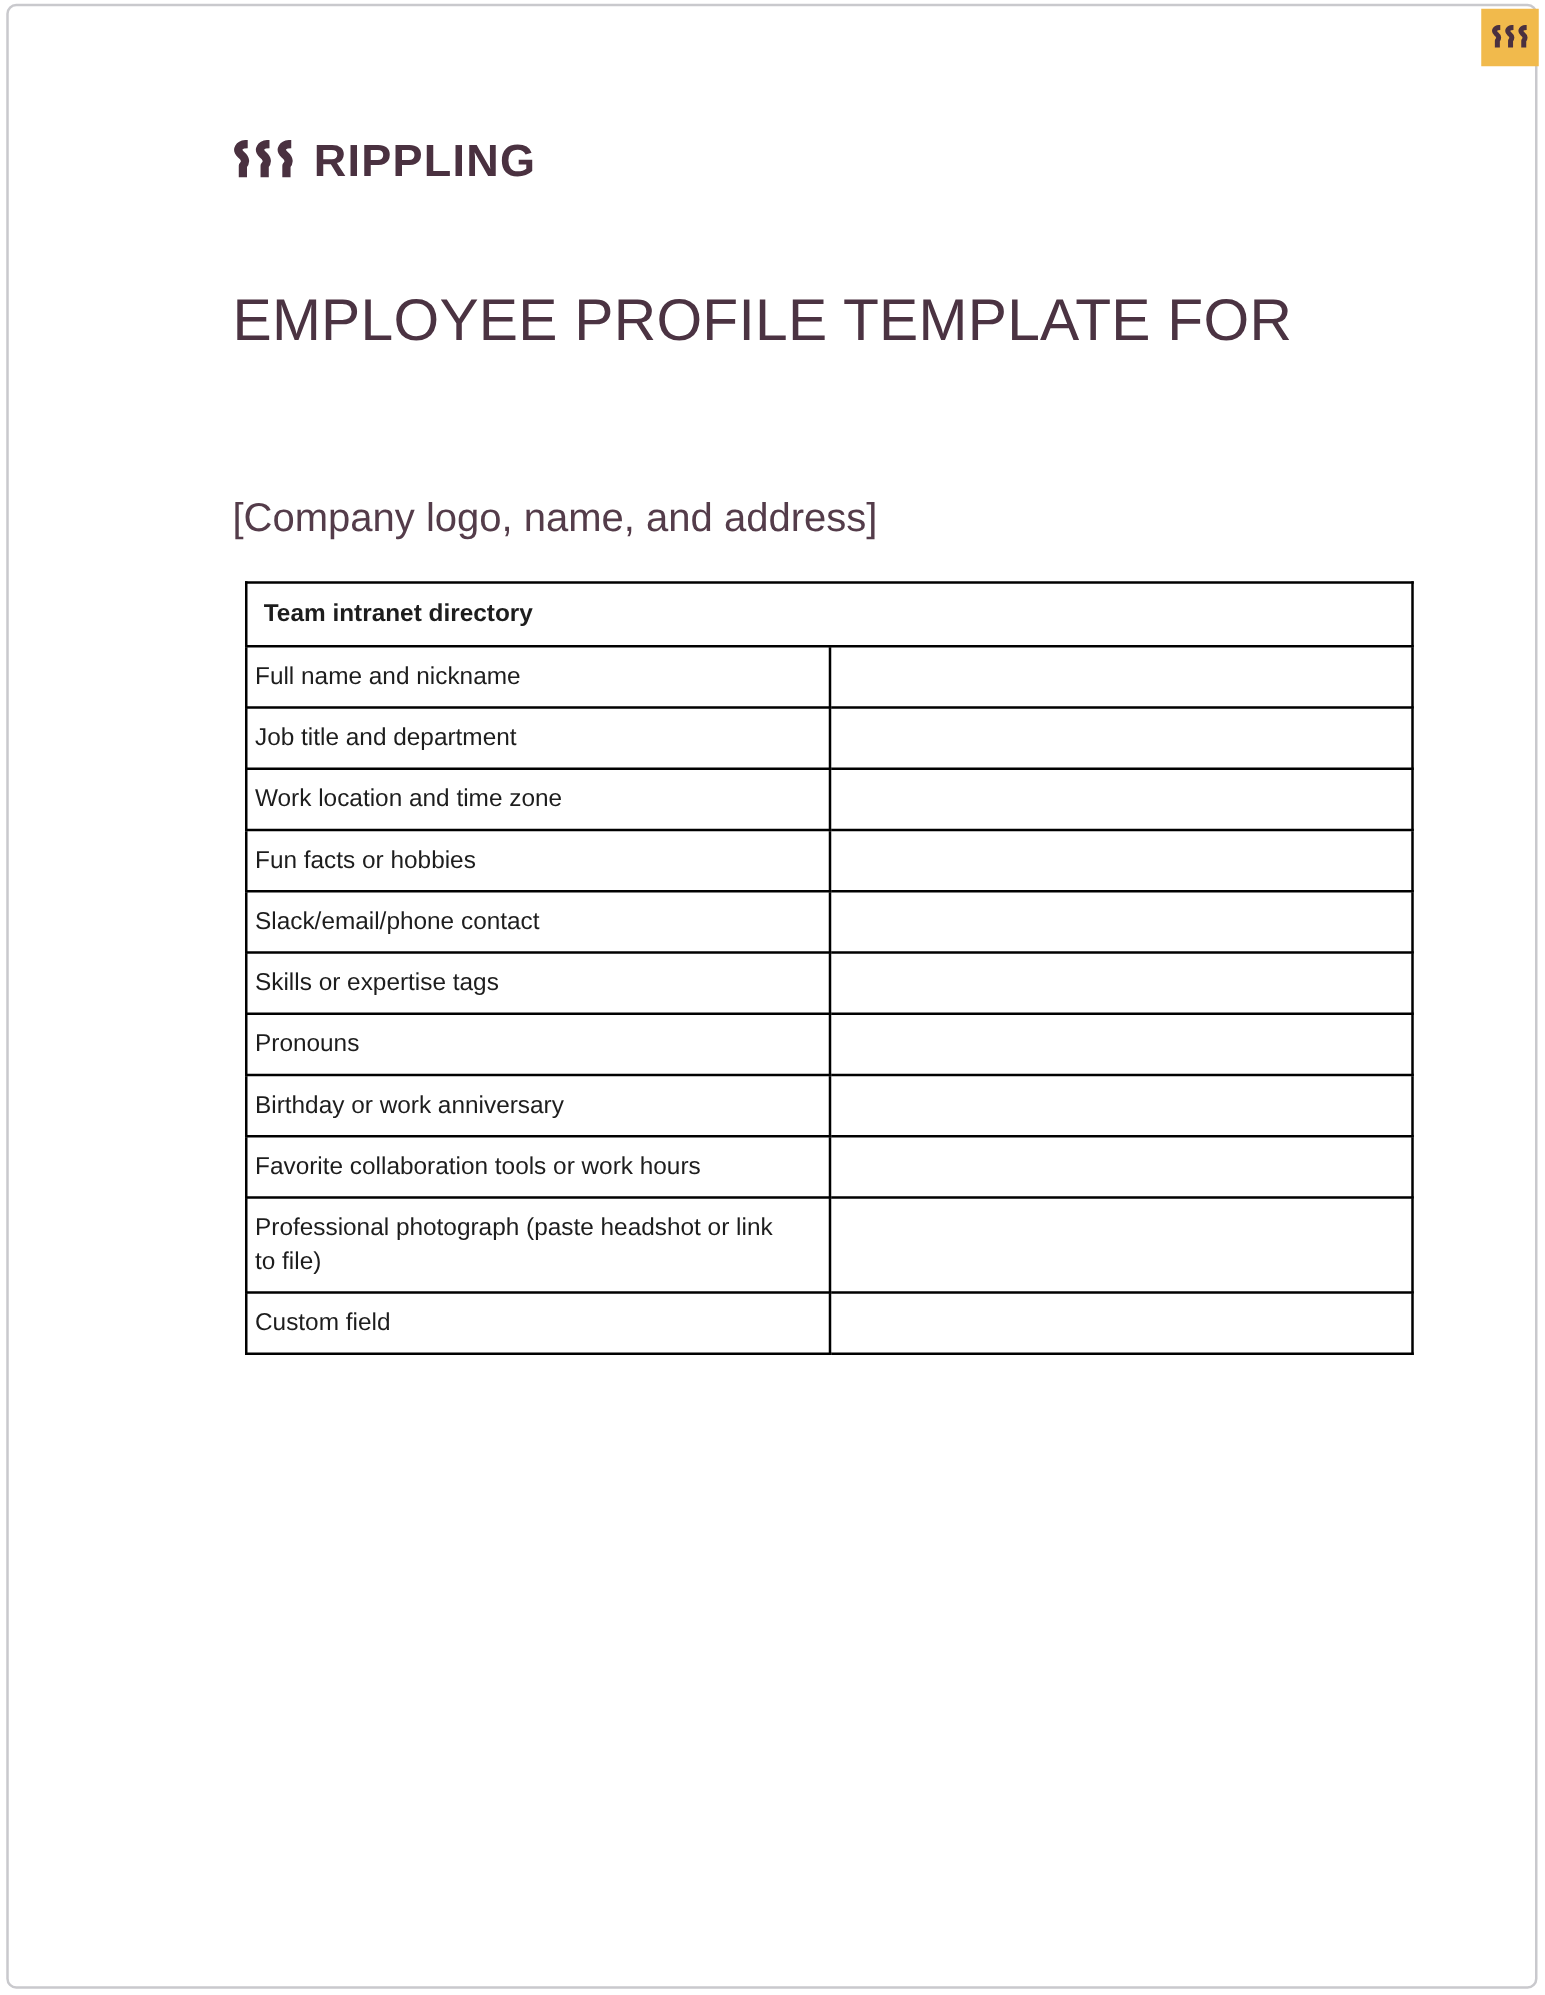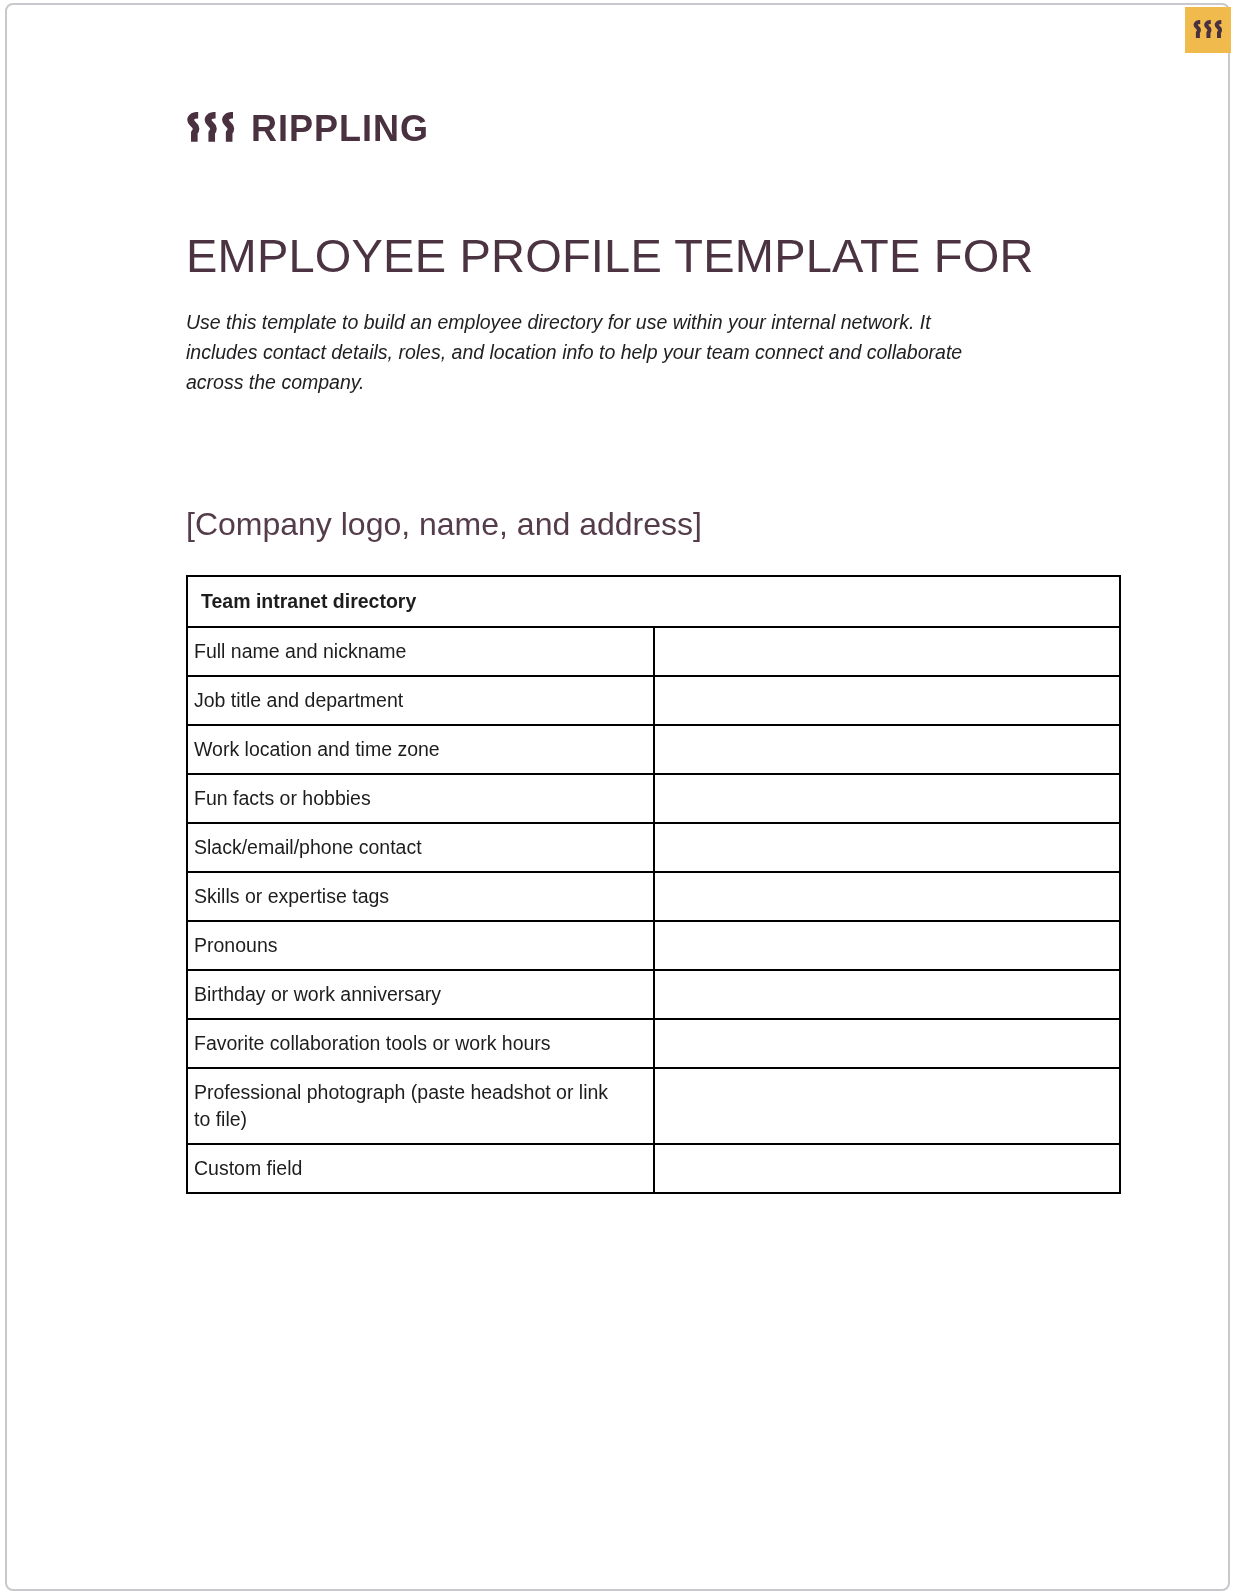--- a/index.html
+++ b/index.html
@@ -63,20 +63,21 @@
     font-size: 32px;
     font-weight: 400;
     line-height: 46px;
     color: #543C4A;
   }
   table.directory {
     margin-top: 28px;
     border-collapse: collapse;
     width: 935px;
     table-layout: fixed;
+    margin-left: 10px;
   }
   table.directory td {
     border: 2px solid #000000;
     font-size: 19.5px;
     line-height: 27px;
     vertical-align: middle;
     color: #1d1d1d;
   }
   td.table-title {
     font-weight: bold;
@@ -118,25 +119,20 @@
         <use href="#ripple-glyph" x="19"></use>
         <use href="#ripple-glyph" x="38"></use>
       </svg>
       <span class="wordmark">RIPPLING</span>
     </div>
 
     <h1>
       <div>EMPLOYEE PROFILE TEMPLATE FOR</div>
     </h1>
 
-    <div class="desc">
-      <div>Use this template to build an employee directory for use within your internal network. It</div>
-      <div>includes contact details, roles, and location info to help your team connect and collaborate</div>
-      <div>across the company.</div>
-    </div>
 
     <h2>[Company logo, name, and address]</h2>
 
     <table class="directory">
       <tbody>
         <tr>
           <td class="table-title" colspan="2">Team intranet directory</td>
         </tr>
         <tr>
           <td class="label-cell">Full name and nickname</td>

